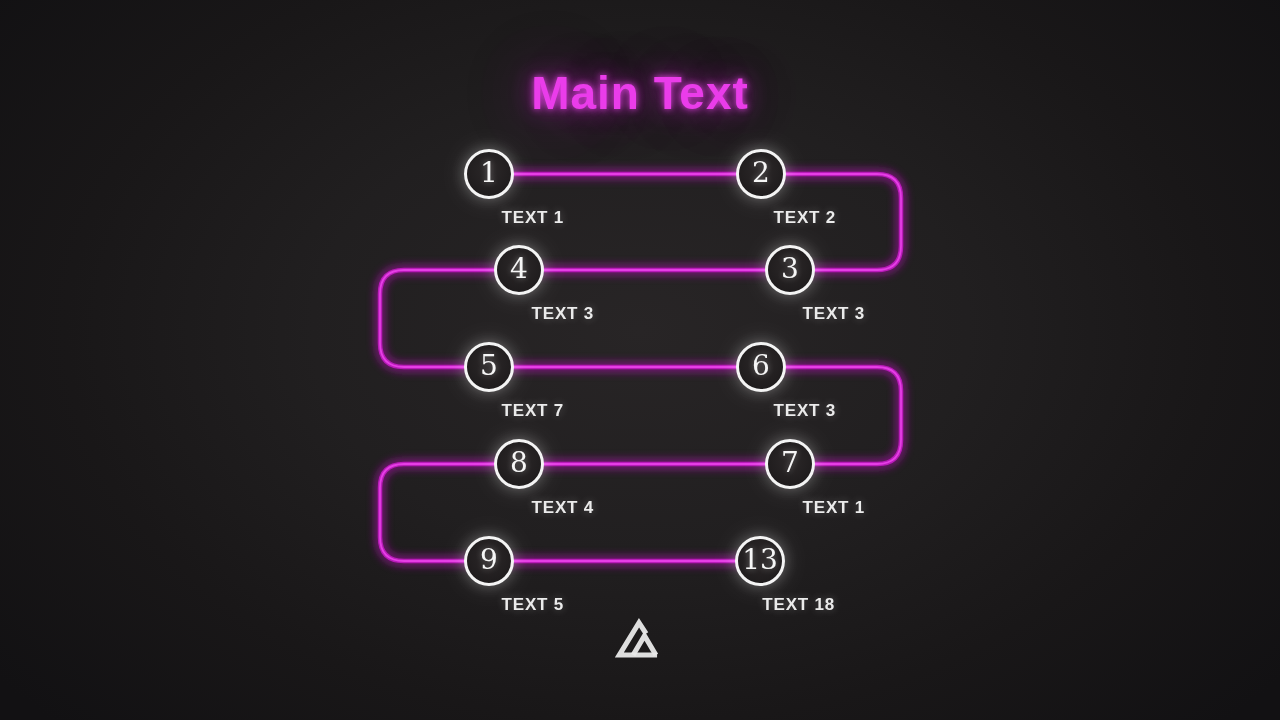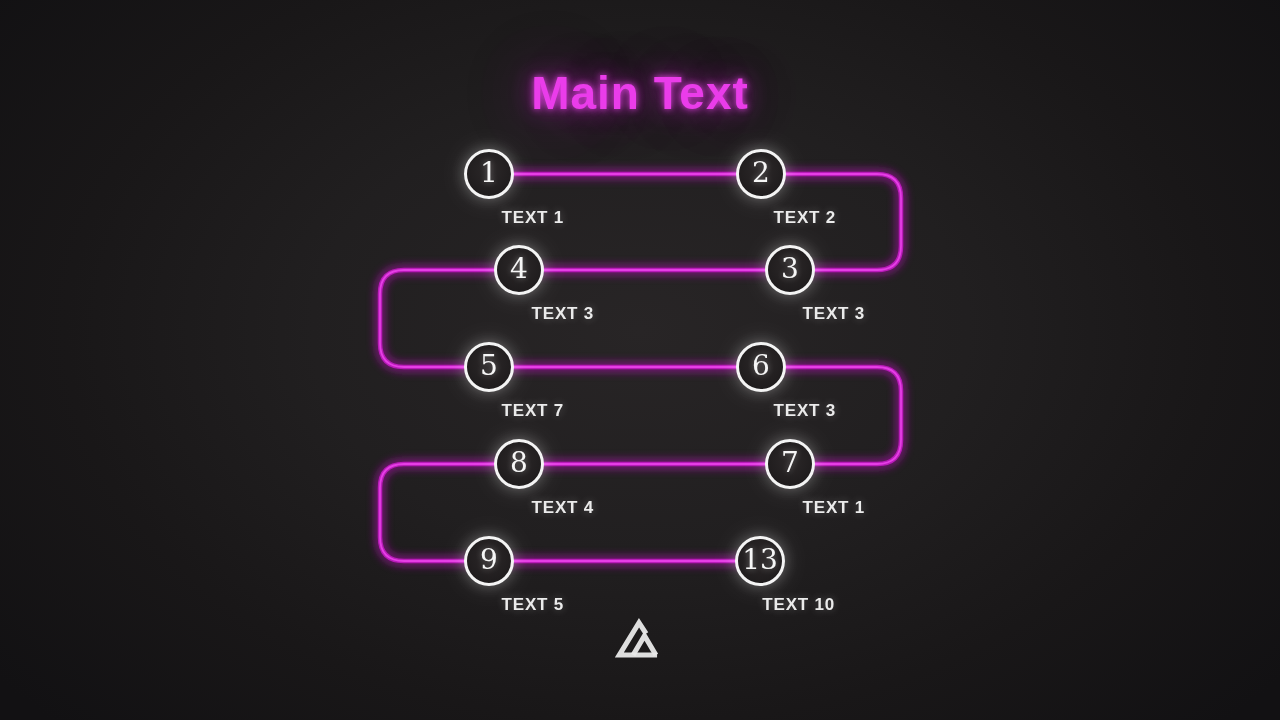--- a/index.html
+++ b/index.html
@@ -130,21 +130,21 @@
       <div class="node" style="left: 489px; top: 561px;">
     <div class="circle">
       <span class="num">9</span>
     </div>
     <div class="nlabel">TEXT 5</div>
   </div>
       <div class="node" style="left: 760px; top: 561px;">
     <div class="circle">
       <span class="num">13</span>
     </div>
-    <div class="nlabel">TEXT 10</div>
+    <div class="nlabel">TEXT 18</div>
   </div>
     </div>
 
   <svg class="logo" width="66" height="57" viewBox="0 0 84 72" aria-hidden="true">
     <path d="M51 21 L42 7 L17 48 L65 48"></path>
     <path d="M34.5 48 L49 23.5 L63.5 48"></path>
   </svg>
 
 </div>
 

